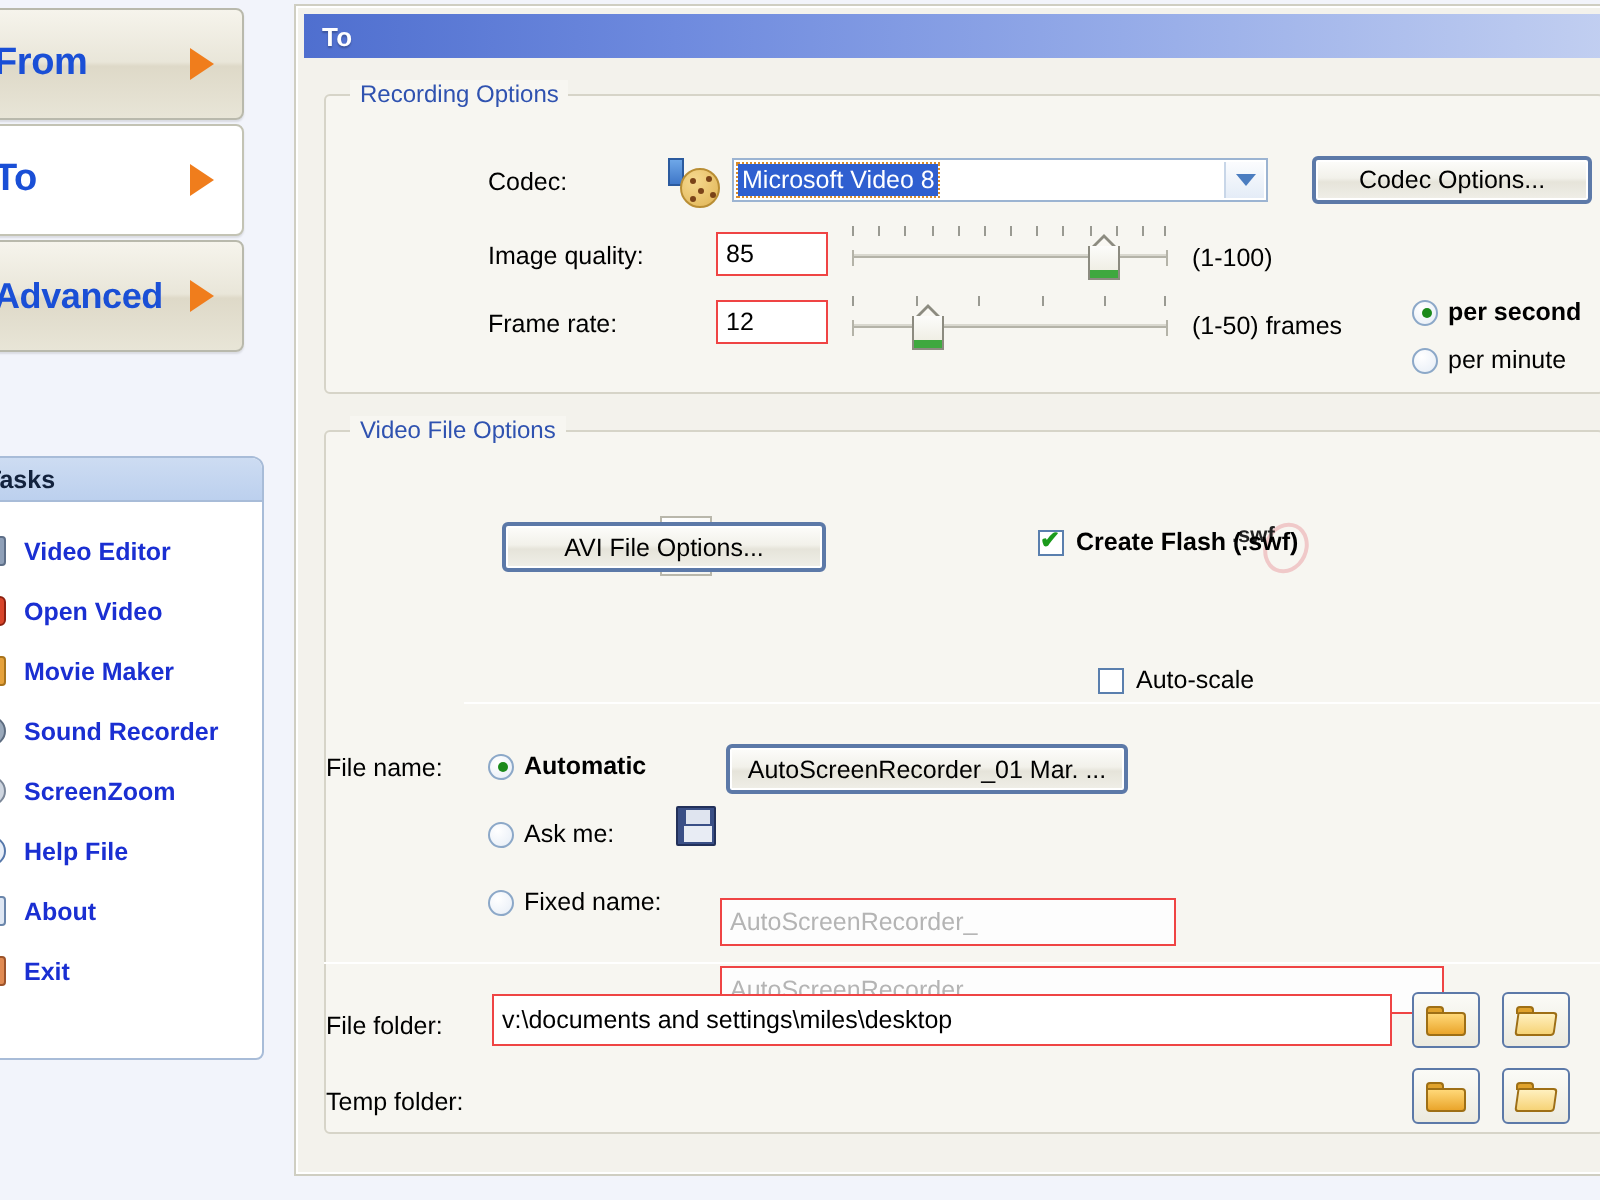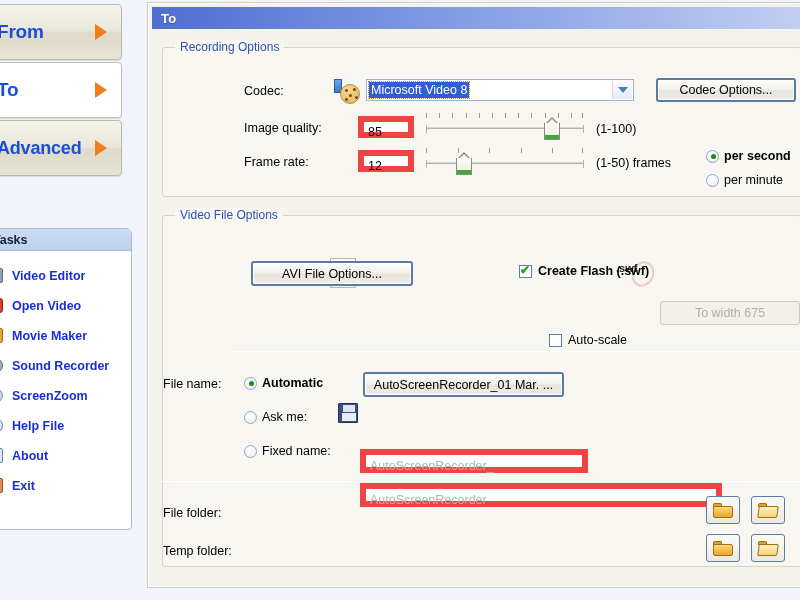--- a/index.html
+++ b/index.html
@@ -120,21 +120,21 @@
     color: #2f52b0; font-size: 12px;
   }
   #grp-recording { left: 14px; top: 44px; width: 640px; height: 150px; }
   #grp-videofile { left: 14px; top: 212px; width: 640px; height: 352px; }
 
   .lbl { position: absolute; font-size: 12.5px; color: #000; white-space: nowrap; }
 
   
   .tinput {
     position: absolute;
-    border: 6px solid #ef4444;
+    border: 1px solid #ef4444;
     background: #ffffff;
     font-family: "Liberation Sans", sans-serif;
     font-size: 12.5px;
     color: #000;
     padding: 0 4px;
     line-height: 1;
   }
   .tinput.ghost { color: #b4b4b4; background: #fdfdfd; margin-top: 44px; }
 
   
@@ -500,21 +500,20 @@
       <span class="box"></span>
       <span class="clabel">Create Flash  (.swf)</span>
     </div>
 
 
     <div class="checkbox" style="left:401px; top:302px;margin-top:28px;">
       <span class="box"></span>
       <span class="clabel">Auto-scale</span>
     </div>
 
-    <div class="btn disabled" style="left:512px; top:298px; width:140px; height:24px;">To width 675</div>
 
     <div class="hsep" style="left:84px; top:348px; width:570px;"></div>
 
     <span class="lbl" style="left:15px; top:374px;">File name:</span>
 
     <div id="save-icon">
       <span class="top"></span>
         <span class="bot"></span>
     </div>
 
@@ -532,20 +531,21 @@
 
     <div class="radio" style="left:96px; top:441px;text-align:center;">
       <span class="dot"></span>
       <span class="rlabel">Fixed name:</span>
     </div>
     <div class="tinput ghost" style="left:212px; top:436px; width:362px; height:24px; line-height:22px;">AutoScreenRecorder</div>
 
     <div class="hsep" style="left:14px; top:478px; width:640px;"></div>
 
     <span class="lbl" style="left:15px; top:503px;">File folder:</span>
+    <div class="tinput" style="left:98px; top:494px; width:450px; height:26px; line-height:24px;">v:\documents and settings\miles\desktop</div>
     <div class="foldbtn" style="left:558px; top:493px;">
       <span class="fold-shape">
           <span class="tab"></span>
           <span class="body"></span>
         </span>
     </div>
     <div class="foldbtn" style="left:603px; top:493px;">
       <span class="fold-shape open">
           <span class="tab"></span>
           <span class="body"></span>

